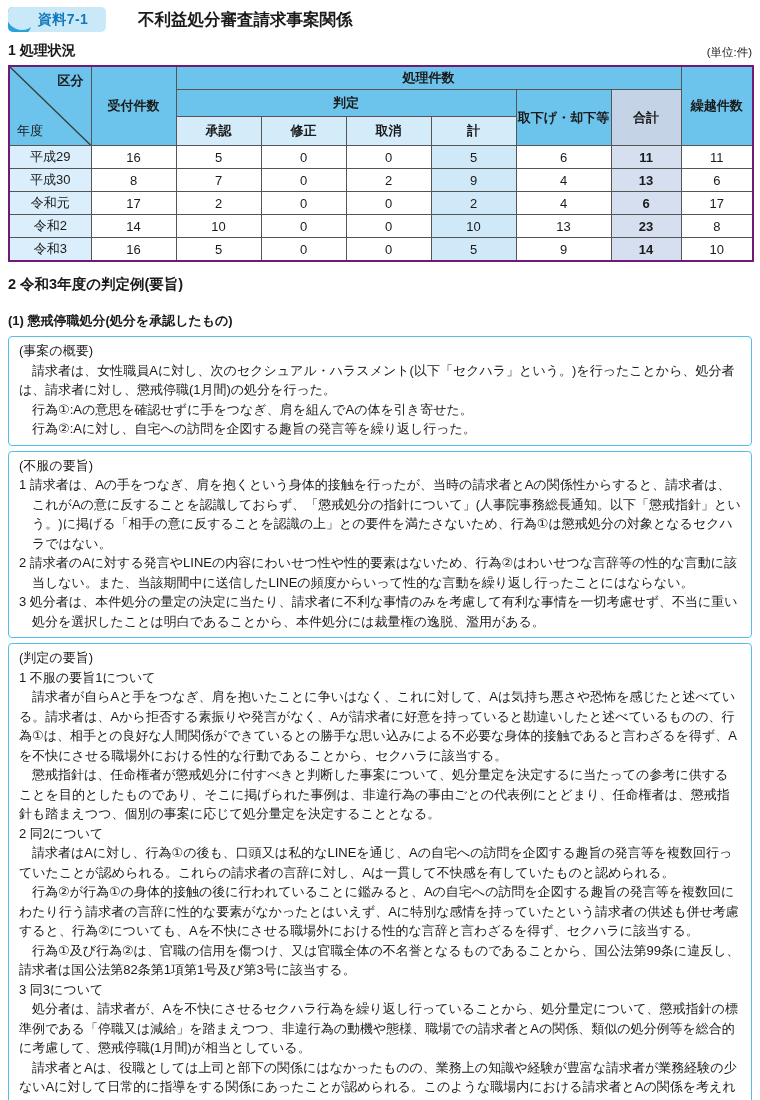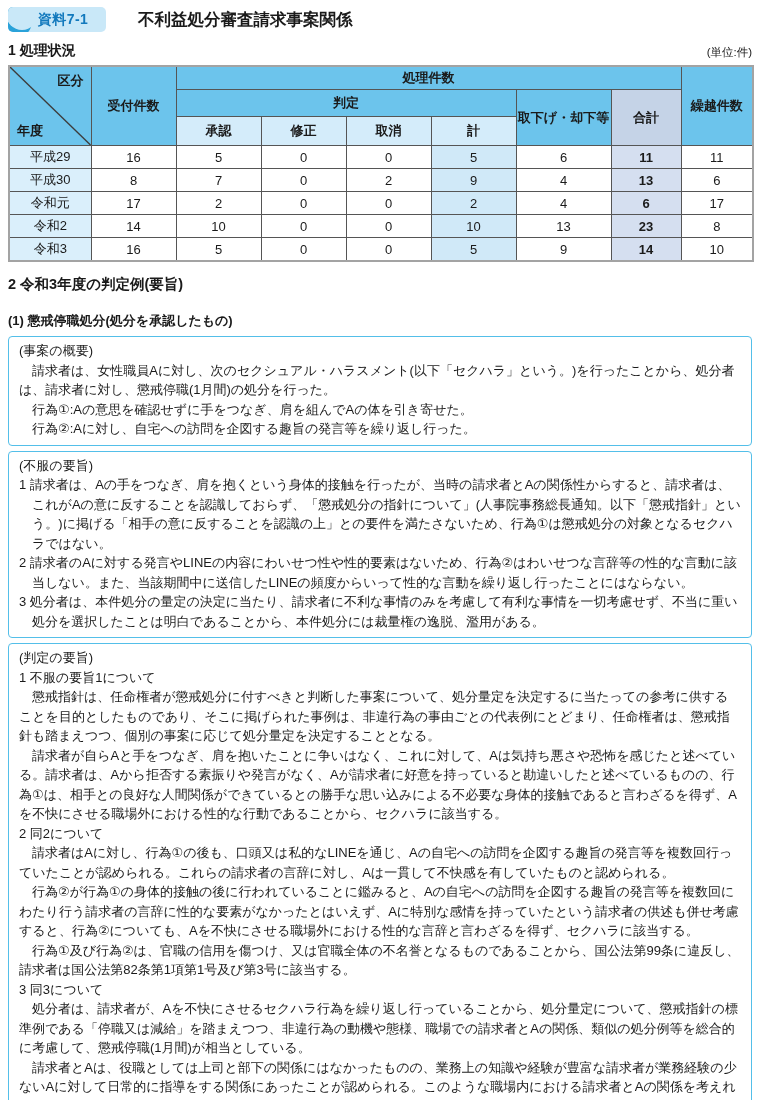--- a/index.html
+++ b/index.html
@@ -21,36 +21,36 @@
   .crescent::after{content:"";position:absolute;left:10px;top:-5px;width:32px;height:32px;border-radius:50%;background:#c9e8f8;}
   .badge-text{position:relative;font-size:14px;font-weight:bold;color:#1279bd;padding-left:12px;letter-spacing:.5px;}
   .title{font-size:16.5px;font-weight:bold;}
 
   
   .sec1-row{display:flex;justify-content:space-between;align-items:flex-end;margin:0 0 5px;}
   .sec-heading{font-size:14px;font-weight:bold;}
   .unit{font-size:11.5px;}
 
   
-  table{border-collapse:collapse;table-layout:fixed;width:744px;border:2px solid #a3a3a3;}
+  table{border-collapse:collapse;table-layout:fixed;width:744px;border:2px solid #701a75;}
   th,td{border:1px solid #555;padding:0;text-align:center;font-size:13px;overflow:hidden;}
   thead th{background:#6cc4ec;font-weight:bold;}
   thead tr.r1 th{height:22px;}
   thead tr.r2 th{height:26px;}
   thead tr.r3 th{height:28px;}
   th.sub{background:#d4ecfa;}
   th.gokei-h{background:#c5d3e7;margin-top:16px;}
   tbody td{height:22px;background:#ffffff;}
   td.ylabel{background:#daeffb;}
   td.kei{background:#d0e9f8;}
   td.gokei{background:#d5dff0;font-weight:bold;}
   th.corner{position:relative;padding:0;}
   .corner-svg{position:absolute;left:0;top:0;width:100%;height:100%;}
   .corner-top{position:absolute;top:5px;right:7px;font-size:13px;font-weight:bold;}
-  .corner-bottom{position:absolute;bottom:5px;left:7px;font-size:13px;font-weight:bold;}
+  .corner-bottom{position:absolute;bottom:5px;left:7px;font-size:13px;font-weight:normal;}
 
   
   .sec2{margin-top:13px;}
   .sec2 .sec-heading{font-size:14.5px;margin-bottom:18px;}
   .subheading{font-size:13px;font-weight:bold;margin:0 0 6px;}
 
   .tbox{
     border:1.5px solid #54bfe9;border-radius:4px;background:#ffffff;
     padding:4px 10px 6px;margin-bottom:5px;
     font-size:13px;line-height:1.5;
@@ -189,22 +189,22 @@
     <div class="tbox">
       <p>(不服の要旨)</p>
       <p class="hang">1 請求者は、Aの手をつなぎ、肩を抱くという身体的接触を行ったが、当時の請求者とAの関係性からすると、請求者は、これがAの意に反することを認識しておらず、「懲戒処分の指針について」(人事院事務総長通知。以下「懲戒指針」という。)に掲げる「相手の意に反することを認識の上」との要件を満たさないため、行為①は懲戒処分の対象となるセクハラではない。</p>
       <p class="hang">2 請求者のAに対する発言やLINEの内容にわいせつ性や性的要素はないため、行為②はわいせつな言辞等の性的な言動に該当しない。また、当該期間中に送信したLINEの頻度からいって性的な言動を繰り返し行ったことにはならない。</p>
       <p class="hang">3 処分者は、本件処分の量定の決定に当たり、請求者に不利な事情のみを考慮して有利な事情を一切考慮せず、不当に重い処分を選択したことは明白であることから、本件処分には裁量権の逸脱、濫用がある。</p>
     </div>
 
     <div class="tbox">
       <p>(判定の要旨)</p>
       <p class="bh">1 不服の要旨1について</p>
+      <p class="indent">請求者が自らAと手をつなぎ、肩を抱いたことに争いはなく、これに対して、Aは気持ち悪さや恐怖を感じたと述べている。請求者は、Aから拒否する素振りや発言がなく、Aが請求者に好意を持っていると勘違いしたと述べているものの、行為①は、相手との良好な人間関係ができているとの勝手な思い込みによる不必要な身体的接触であると言わざるを得ず、Aを不快にさせる職場外における性的な行動であることから、セクハラに該当する。</p>
       <p class="indent">懲戒指針は、任命権者が懲戒処分に付すべきと判断した事案について、処分量定を決定するに当たっての参考に供することを目的としたものであり、そこに掲げられた事例は、非違行為の事由ごとの代表例にとどまり、任命権者は、懲戒指針も踏まえつつ、個別の事案に応じて処分量定を決定することとなる。</p>
-      <p class="indent">請求者が自らAと手をつなぎ、肩を抱いたことに争いはなく、これに対して、Aは気持ち悪さや恐怖を感じたと述べている。請求者は、Aから拒否する素振りや発言がなく、Aが請求者に好意を持っていると勘違いしたと述べているものの、行為①は、相手との良好な人間関係ができているとの勝手な思い込みによる不必要な身体的接触であると言わざるを得ず、Aを不快にさせる職場外における性的な行動であることから、セクハラに該当する。</p>
       <p class="bh">2 同2について</p>
       <p class="indent">請求者はAに対し、行為①の後も、口頭又は私的なLINEを通じ、Aの自宅への訪問を企図する趣旨の発言等を複数回行っていたことが認められる。これらの請求者の言辞に対し、Aは一貫して不快感を有していたものと認められる。</p>
       <p class="indent">行為②が行為①の身体的接触の後に行われていることに鑑みると、Aの自宅への訪問を企図する趣旨の発言等を複数回にわたり行う請求者の言辞に性的な要素がなかったとはいえず、Aに特別な感情を持っていたという請求者の供述も併せ考慮すると、行為②についても、Aを不快にさせる職場外における性的な言辞と言わざるを得ず、セクハラに該当する。</p>
       <p class="indent">行為①及び行為②は、官職の信用を傷つけ、又は官職全体の不名誉となるものであることから、国公法第99条に違反し、請求者は国公法第82条第1項第1号及び第3号に該当する。</p>
       <p class="bh">3 同3について</p>
       <p class="indent">処分者は、請求者が、Aを不快にさせるセクハラ行為を繰り返し行っていることから、処分量定について、懲戒指針の標準例である「停職又は減給」を踏まえつつ、非違行為の動機や態様、職場での請求者とAの関係、類似の処分例等を総合的に考慮して、懲戒停職(1月間)が相当としている。</p>
       <p class="indent">請求者とAは、役職としては上司と部下の関係にはなかったものの、業務上の知識や経験が豊富な請求者が業務経験の少ないAに対して日常的に指導をする関係にあったことが認められる。このような職場内における請求者とAの関係を考えれば、請求者は、Aが不快の念を抱きつつも、請求者からの誘い等を拒否しづらい立場であったことを十分認識でき、かつ、かかる認識を持って適切に行動することが期待されていたと考えられる。また、本件行為は、請求者とAが同じ班で勤務するようになって間もなくの出来事であり、通常、職場における人間関係が十分に築けていない時期のものである。そのような時期であるにもかかわらず、Aの意思を十分確認することなく、身体的接触を始めとするセクハラを繰り返した請求者の行為は、社会通念上許容されるものとは認められない。さらに、女性活躍を推進する中においてセクハラ行為が他の職員の士気にも悪影響を及ぼすことや類似の処分例等を踏まえ、処分者が本件処分の量定を決定したことについても、不当な点は認められない。</p>
 
     </div>
   </div>

